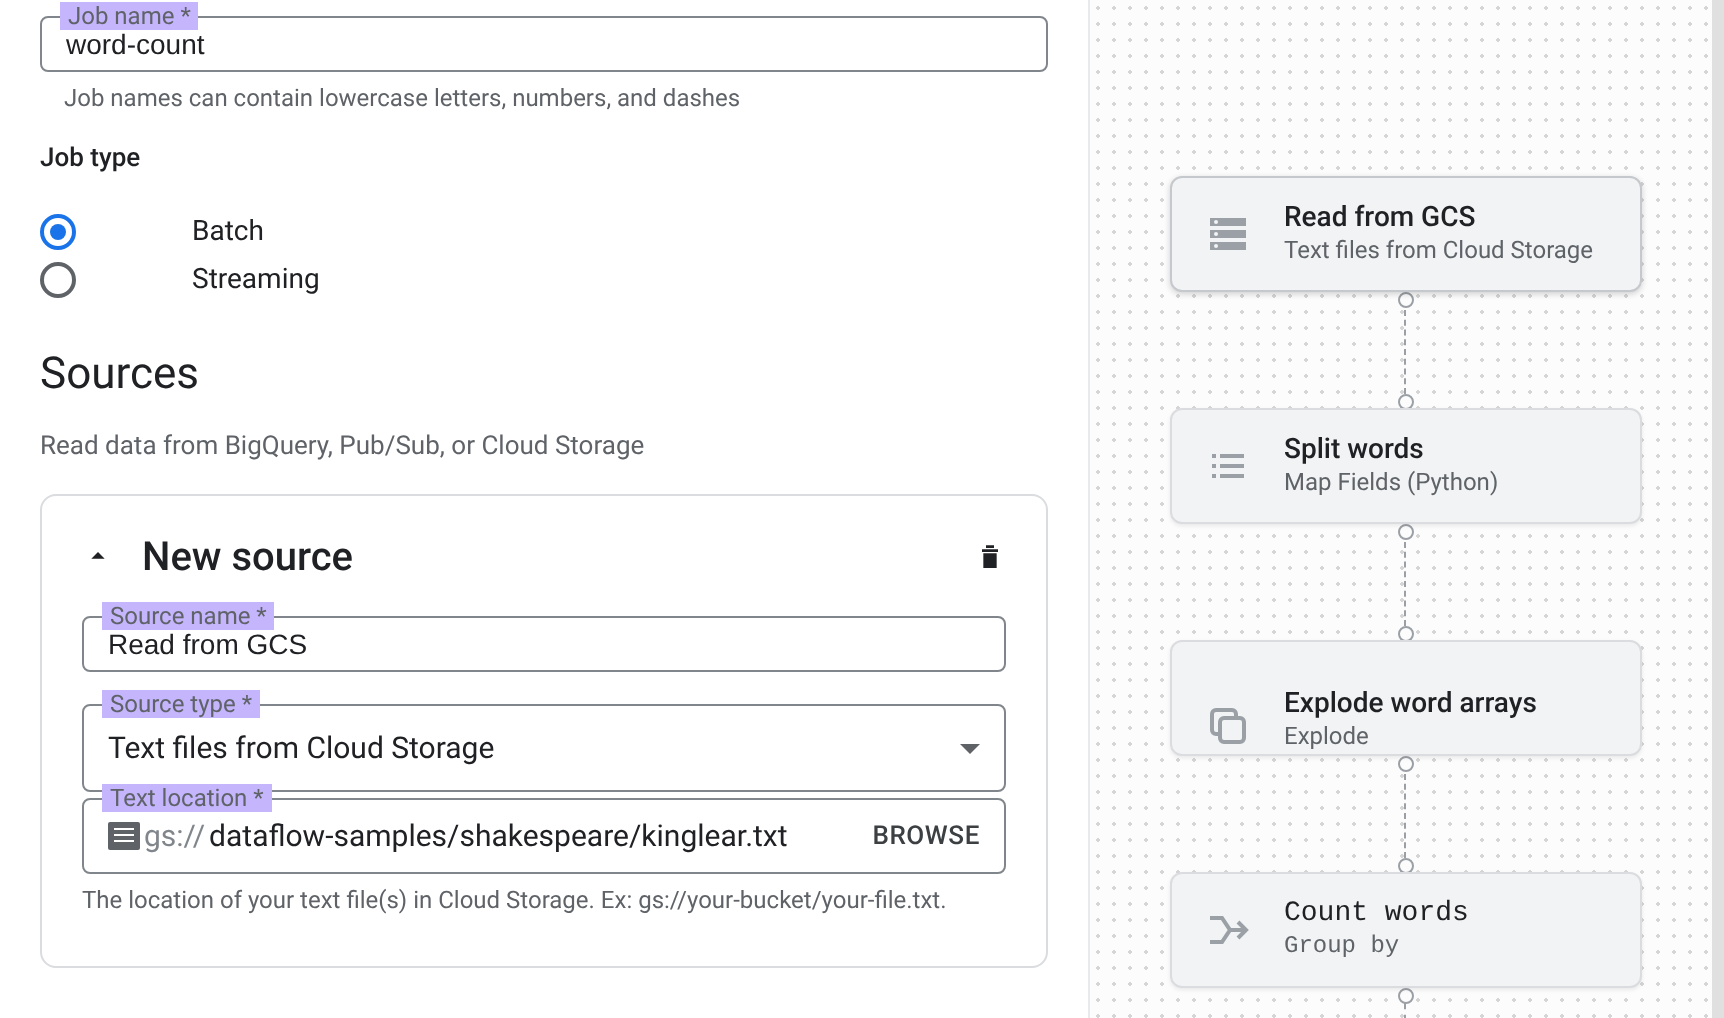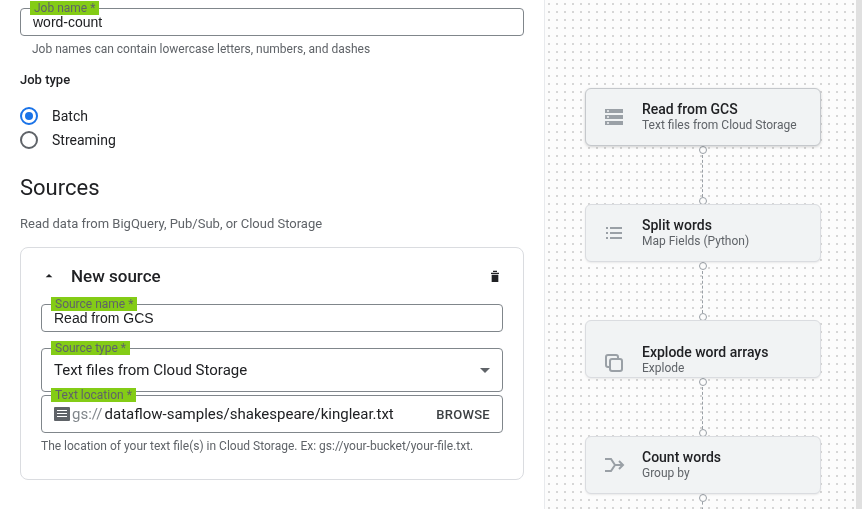--- a/index.html
+++ b/index.html
@@ -1,56 +1,56 @@
 <!DOCTYPE html>
 <html><head>
 <meta charset="utf-8">
 <style>
 * { box-sizing: border-box; margin: 0; padding: 0; }
 body { font-family: Roboto, "Helvetica Neue", Arial, sans-serif; font-size: 13px; color: #202124; width: 862px; height: 509px; overflow: hidden; display: flex; background: #fff; }
 .left-panel { width: 544px; padding: 8px 20px 0 20px; overflow: hidden; }
 .right-panel { flex: 1; background: #fcfcfc; background-image: radial-gradient(#d6d6d6 1px, transparent 1px); background-size: 8px 8px; position: relative; border-left: 1px solid #e8eaed; }
 
 .field { position: relative; margin-bottom: 4px; }
-.field-label { position: absolute; top: -7px; left: 10px; background: #84cc16; padding: 0 4px; font-size: 12px; color: #5f6368; z-index: 2; }
+.field-label { position: absolute; top: -7px; left: 10px; background: #c4b5fd; padding: 0 4px; font-size: 12px; color: #5f6368; z-index: 2; }
 .field-input { width: 100%; height: 28px; border: 1px solid #80868b; border-radius: 4px; padding: 0 12px; font-size: 14px; color: #202124; outline: none; }
 .field-input.select { display: flex; align-items: center; justify-content: space-between; cursor: pointer; font-size: 15px; height: 44px; }
 .helper-text { font-size: 12px; color: #5f6368; margin-top: 6px; margin-left: 12px; margin-bottom: 16px; }
 
 .section-label { font-size: 13px; font-weight: 500; color: #202124; margin-bottom: 20px; margin-top: 6px; }
-.radio-row { display: flex; align-items: center; margin-bottom: 6px; cursor: pointer; }
+.radio-row { display: flex; align-items: center; margin-bottom: 6px; cursor: pointer; gap: 44px; }
 .radio-outer { width: 18px; height: 18px; border-radius: 50%; border: 2px solid #5f6368; display: flex; align-items: center; justify-content: center; margin-right: 14px; flex-shrink: 0; }
 .radio-outer.selected { border-color: #1a73e8; }
 .radio-inner { width: 8px; height: 8px; border-radius: 50%; background: #1a73e8; }
 .radio-label { font-size: 14px; color: #202124; }
 
 .section-heading { font-size: 22px; font-weight: 400; color: #202124; margin-top: 26px; margin-bottom: 16px; }
 .section-sub { font-size: 13px; color: #5f6368; margin-bottom: 16px; }
 
 .card { border: 1px solid #dadce0; border-radius: 8px; padding: 18px 20px 10px 20px; }
 .card-header { display: flex; align-items: center; justify-content: space-between; margin-bottom: 18px; }
 .card-header-left { display: flex; align-items: center; gap: 14px; }
-.card-title { font-size: 17px; font-weight: 500; }
+.card-title { font-size: 20px; font-weight: 500; }
 .chevron { transform: rotate(180deg); }
 
 .input-with-prefix { display: flex; align-items: center; width: 100%; height: 38px; border: 1px solid #80868b; border-radius: 4px; padding: 0 12px; }
 .prefix-icon { width: 16px; height: 14px; background: #5f6368; border-radius: 1px; margin-right: 2px; flex-shrink:0; position: relative; }
 .prefix-icon::after { content:""; position:absolute; inset:3px 3px; background: linear-gradient(#fff 1px, transparent 1px, transparent 3px, #fff 3px, #fff 4px, transparent 4px, transparent 6px, #fff 6px, #fff 7px, transparent 7px); }
 .prefix-text { color: #80868b; font-size: 15px; margin-right: 2px; }
 .path-text { font-size: 15px; color: #202124; flex: 1; white-space: nowrap; overflow: hidden; }
 .browse-btn { font-size: 13px; font-weight: 500; color: #3c4043; letter-spacing: 0.3px; cursor: pointer; padding-left: 8px; }
 
 .triangle { width: 0; height: 0; border-left: 5px solid transparent; border-right: 5px solid transparent; border-top: 5px solid #5f6368; }
 
 
 .node { position: absolute; left: 40px; width: 236px; height: 58px; background: #f1f3f4; border: 1px solid #dadce0; border-radius: 6px; display: flex; align-items: center; padding: 0 14px; box-shadow: 0 1px 2px rgba(0,0,0,0.08); }
 .node1 { top: 88px; box-shadow: 0 1px 3px rgba(0,0,0,0.18); border-color: #c5c8cc; }
 .node2 { top: 204px; }
 .node3 { top: 320px; align-items: flex-end; }
-.node4 { top: 436px; }
+.node4 { top: 436px; font-family: Liberation Mono, monospace; }
 .node-icon { width: 28px; height: 28px; display: flex; align-items: center; justify-content: center; color: #9aa0a6; margin-right: 14px; flex-shrink: 0; }
 .node-title { font-size: 14px; font-weight: 500; color: #202124; line-height: 1.3; }
 .node-sub { font-size: 12px; color: #5f6368; line-height: 1.3; }
 .connector { position: absolute; left: 157px; width: 2px; border-left: 1px dashed #9aa0a6; }
 .conn-dot { position: absolute; left: 154px; width: 8px; height: 8px; border: 1px solid #9aa0a6; border-radius: 50%; background: #fcfcfc; }
 .c1 { top: 155px; height: 42px; } .d1a { top: 146px; } .d1b { top: 197px; }
 .c2 { top: 271px; height: 42px; } .d2a { top: 262px; } .d2b { top: 313px; }
 .c3 { top: 387px; height: 42px; } .d3a { top: 378px; } .d3b { top: 429px; }
 .c4 { top: 496px; height: 20px; } .d4a { top: 494px; }
 .scrollfade { position: absolute; right: 0; top: 0; width: 6px; height: 100%; background: #e0e0e0; }

